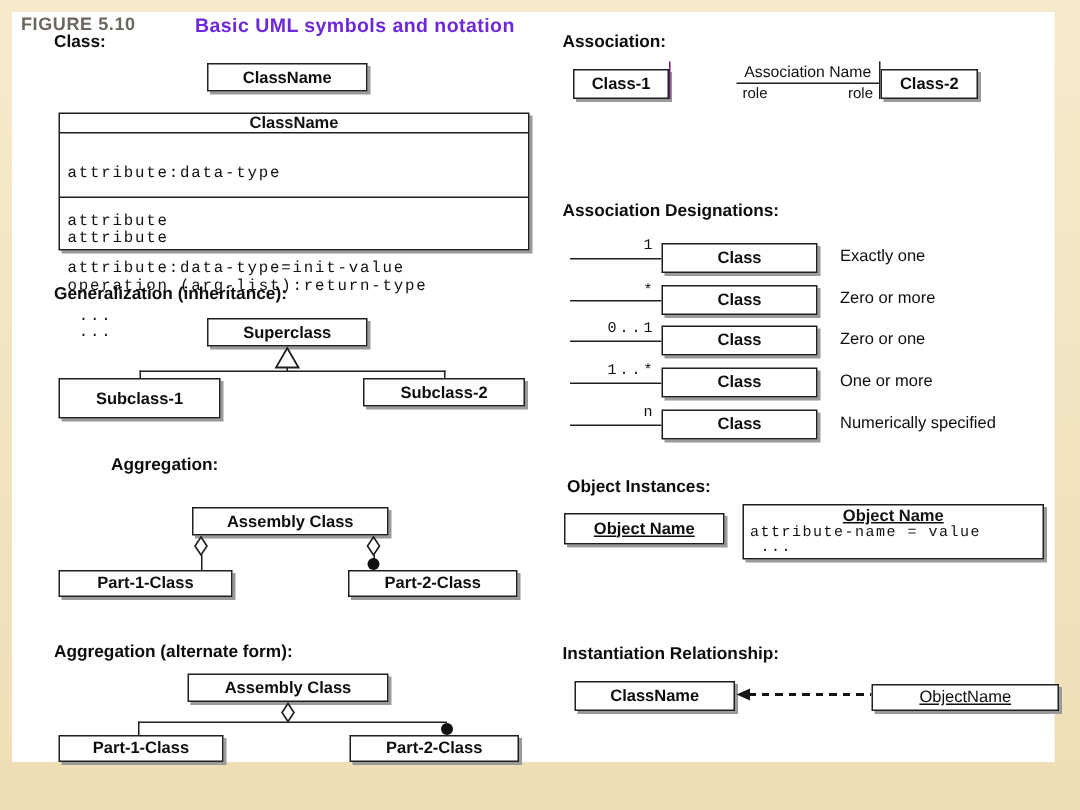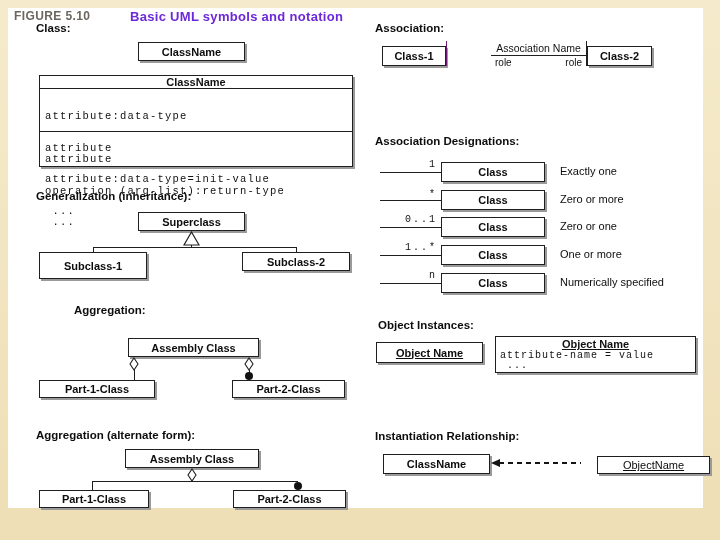--- a/index.html
+++ b/index.html
@@ -182,15 +182,15 @@
 <div class="hline" style="left:92px;top:481px;width:206px;"></div>
 <div class="vline" style="left:92px;top:481px;height:9px;"></div>
 <div class="dot" style="left:294px;top:482px;"></div>
 <div class="box" style="left:39px;top:490px;width:110px;height:18px;">Part-1-Class</div>
 <div class="box" style="left:233px;top:490px;width:113px;height:18px;">Part-2-Class</div>
 
 <div class="heading" style="left:375px;top:430px;">Instantiation Relationship:</div>
 <div class="box" style="left:383px;top:454px;width:107px;height:20px;">ClassName</div>
 <div class="arrow-left" style="left:491px;top:459px;"></div>
 <div class="dash-line" style="left:499px;top:462px;width:82px;"></div>
-<div class="box plain" style="left:597px;top:456px;width:113px;height:18px;">
+<div class="box plain" style="left:581px;top:456px;width:125px;height:18px;">
   <span class="u">ObjectName</span>
 </div>
 
 </body></html>

